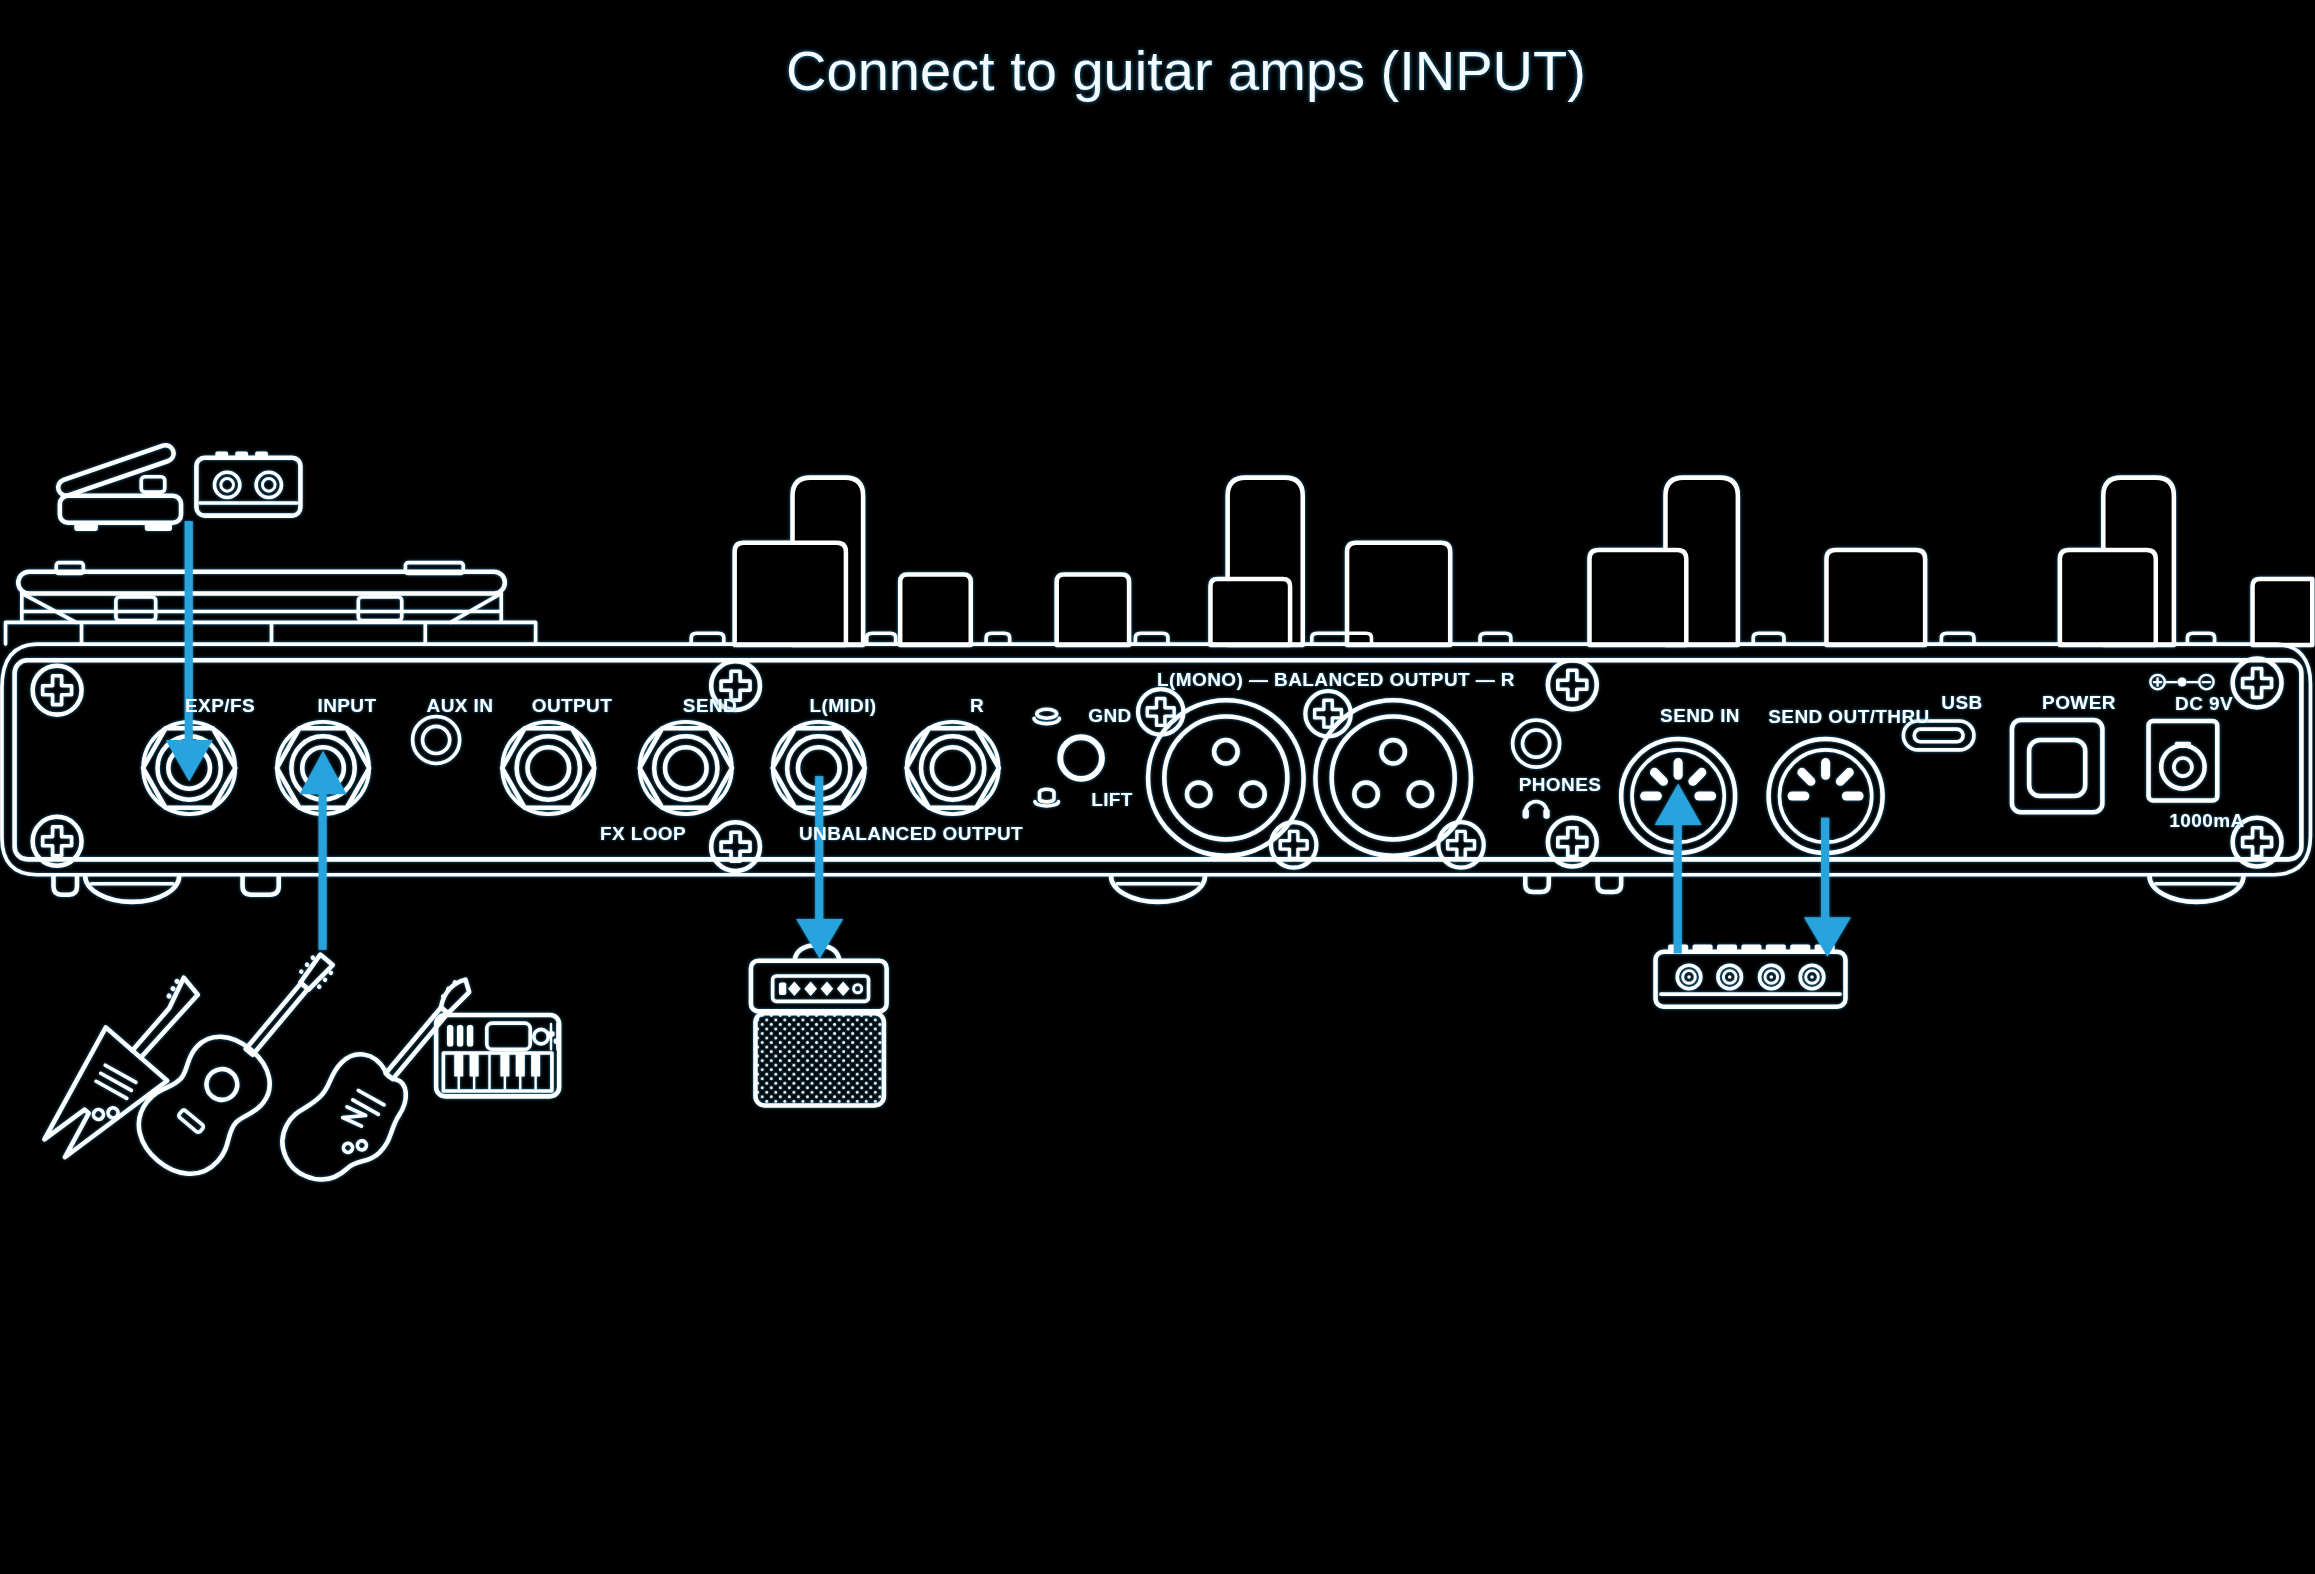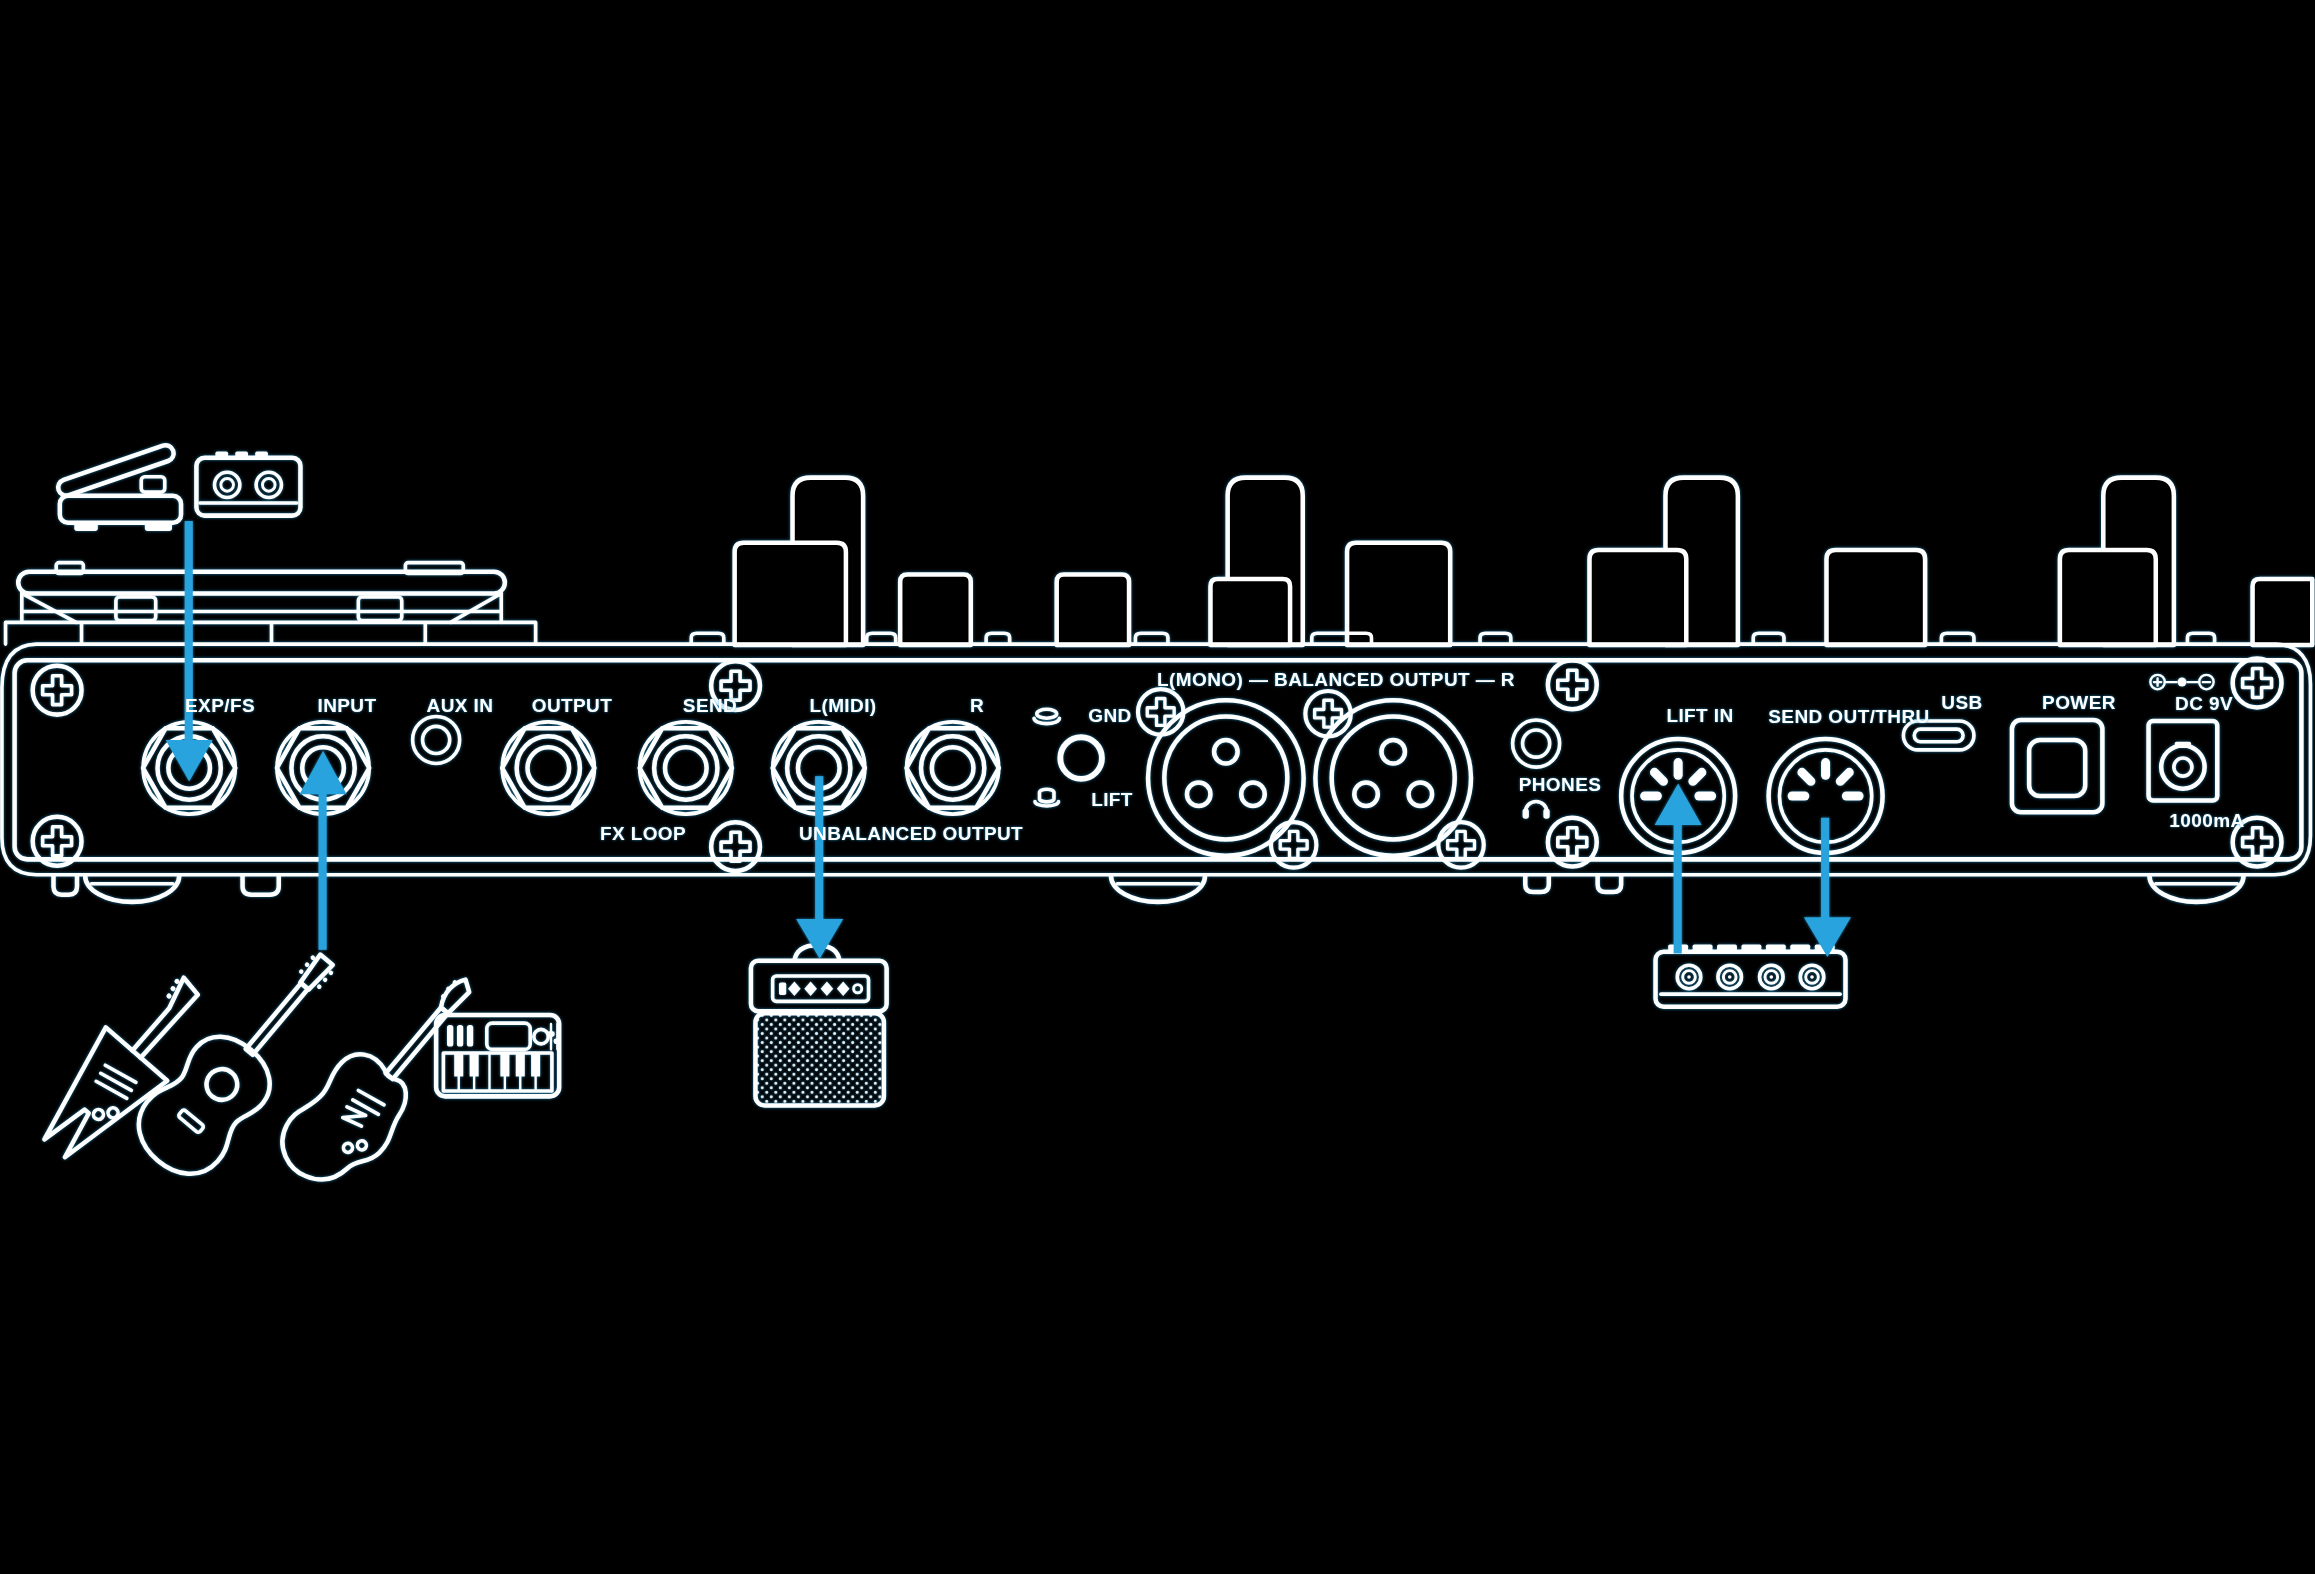--- a/index.html
+++ b/index.html
@@ -314,35 +314,36 @@
       <polygon points="1829,912 1881,912 1855,866"></polygon>
       <rect x="1850" y="906" width="9" height="148"></rect>
     </g>
     <g class="acc">
       <rect x="2013" y="904" width="9" height="116"></rect>
       <polygon points="1994,1014 2046,1014 2020,1058"></polygon>
     </g>
   </g>
 </svg>
 
+<div class="title">Connect to guitar amps (INPUT)</div>
 
 <div class="plabel" style="left:196px;top:705px">EXP/FS</div>
 <div class="plabel" style="left:323px;top:705px">INPUT</div>
 <div class="plabel" style="left:436px;top:705px">AUX IN</div>
 <div class="plabel" style="left:548px;top:705px">OUTPUT</div>
 <div class="plabel" style="left:686px;top:705px">SEND</div>
 <div class="plabel" style="left:819px;top:705px">L(MIDI)</div>
 <div class="plabel" style="left:953px;top:705px">R</div>
 <div class="plabel" style="left:619px;top:833px">FX LOOP</div>
 <div class="plabel" style="left:887px;top:833px">UNBALANCED OUTPUT</div>
 <div class="plabel" style="left:1312px;top:679px">L(MONO) — BALANCED OUTPUT — R</div>
 <div class="plabel" style="left:1086px;top:715px">GND</div>
 <div class="plabel" style="left:1088px;top:799px">LIFT</div>
 <div class="plabel" style="left:1536px;top:784px">PHONES</div>
-<div class="plabel" style="left:1676px;top:715px">LIFT IN</div>
+<div class="plabel" style="left:1676px;top:715px">SEND IN</div>
 <div class="plabel" style="left:1825px;top:716px">SEND OUT/THRU</div>
 <div class="plabel" style="left:1938px;top:702px">USB</div>
 <div class="plabel" style="left:2055px;top:702px">POWER</div>
 <div class="plabel" style="left:2180px;top:703px">DC 9V</div>
 <div class="plabel" style="left:2183px;top:820px">1000mA</div>
 
 </div>
 
 
 </body></html>

